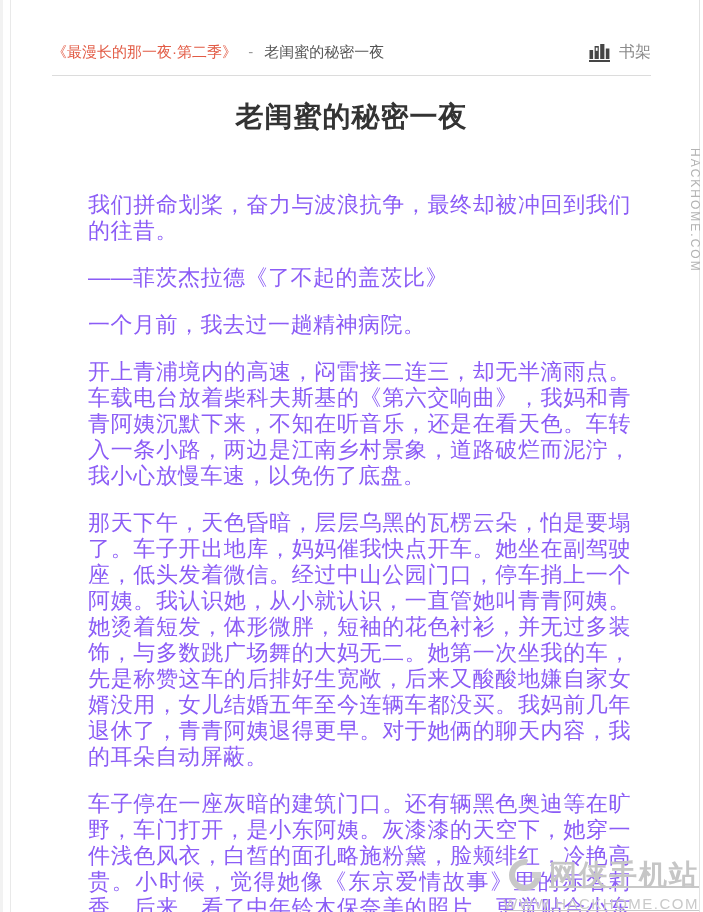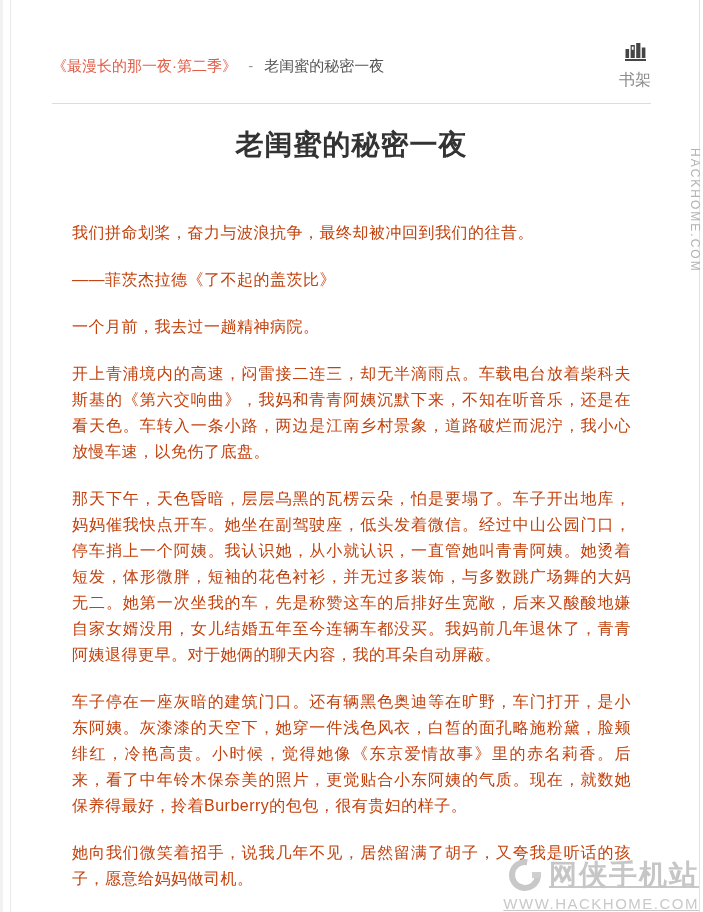--- a/index.html
+++ b/index.html
@@ -11,30 +11,30 @@
   .side-border.right { left:699px; background:#e2e2e2; }
 
   .content { padding:0 52px; position:relative; }
 
   .header { display:flex; justify-content:space-between; align-items:center; padding-top:42px; }
   .breadcrumb { font-size:15px; color:#666; white-space:nowrap; }
   .book-link { color:#e25b45; text-decoration:none; cursor:pointer; }
   .crumb-sep { margin:0 7px; color:#999; }
   .crumb-current { color:#555; }
 
-  .shelf-btn { display:flex; align-items:center; gap:9px; text-decoration:none; cursor:pointer;flex-direction:column; }
+  .shelf-btn { display:flex; align-items:center; gap:9px; text-decoration:none; cursor:pointer; }
   .shelf-btn span { font-size:16px; color:#8a8a8a; }
 
   .divider { margin-top:12px; border-bottom:1px solid #dcdcdc; height:0; }
 
   .title { text-align:center; font-size:28px; line-height:34px; color:#333;
            font-weight:bold; letter-spacing:1px; margin:24px 0 58px 0; }
 
   .article { padding:0 20px; }
-  .article p { font-size:16px; line-height:26px; color:#c2410c; margin:0 0 21px 0;
+  .article p { font-size:22px; line-height:26px; color:#8b5cf6; margin:0 0 21px 16px;
                text-align:justify; letter-spacing:0.5px; }
 
   .wm-vertical { position:absolute; top:148px; right:1px;
                  writing-mode:vertical-rl; font-size:12px; letter-spacing:2px;
                  color:#b3b3b3; user-select:none; }
 
   .wm-bottom { position:absolute; right:4px; bottom:0; text-align:right;
                color:#c8c8c8; user-select:none;text-decoration:underline; }
   .wm-row { display:flex; align-items:center; justify-content:flex-end; gap:4px; }
   .wm-name { font-size:28px; font-weight:bold; color:#c6c6c6; letter-spacing:2px; }

